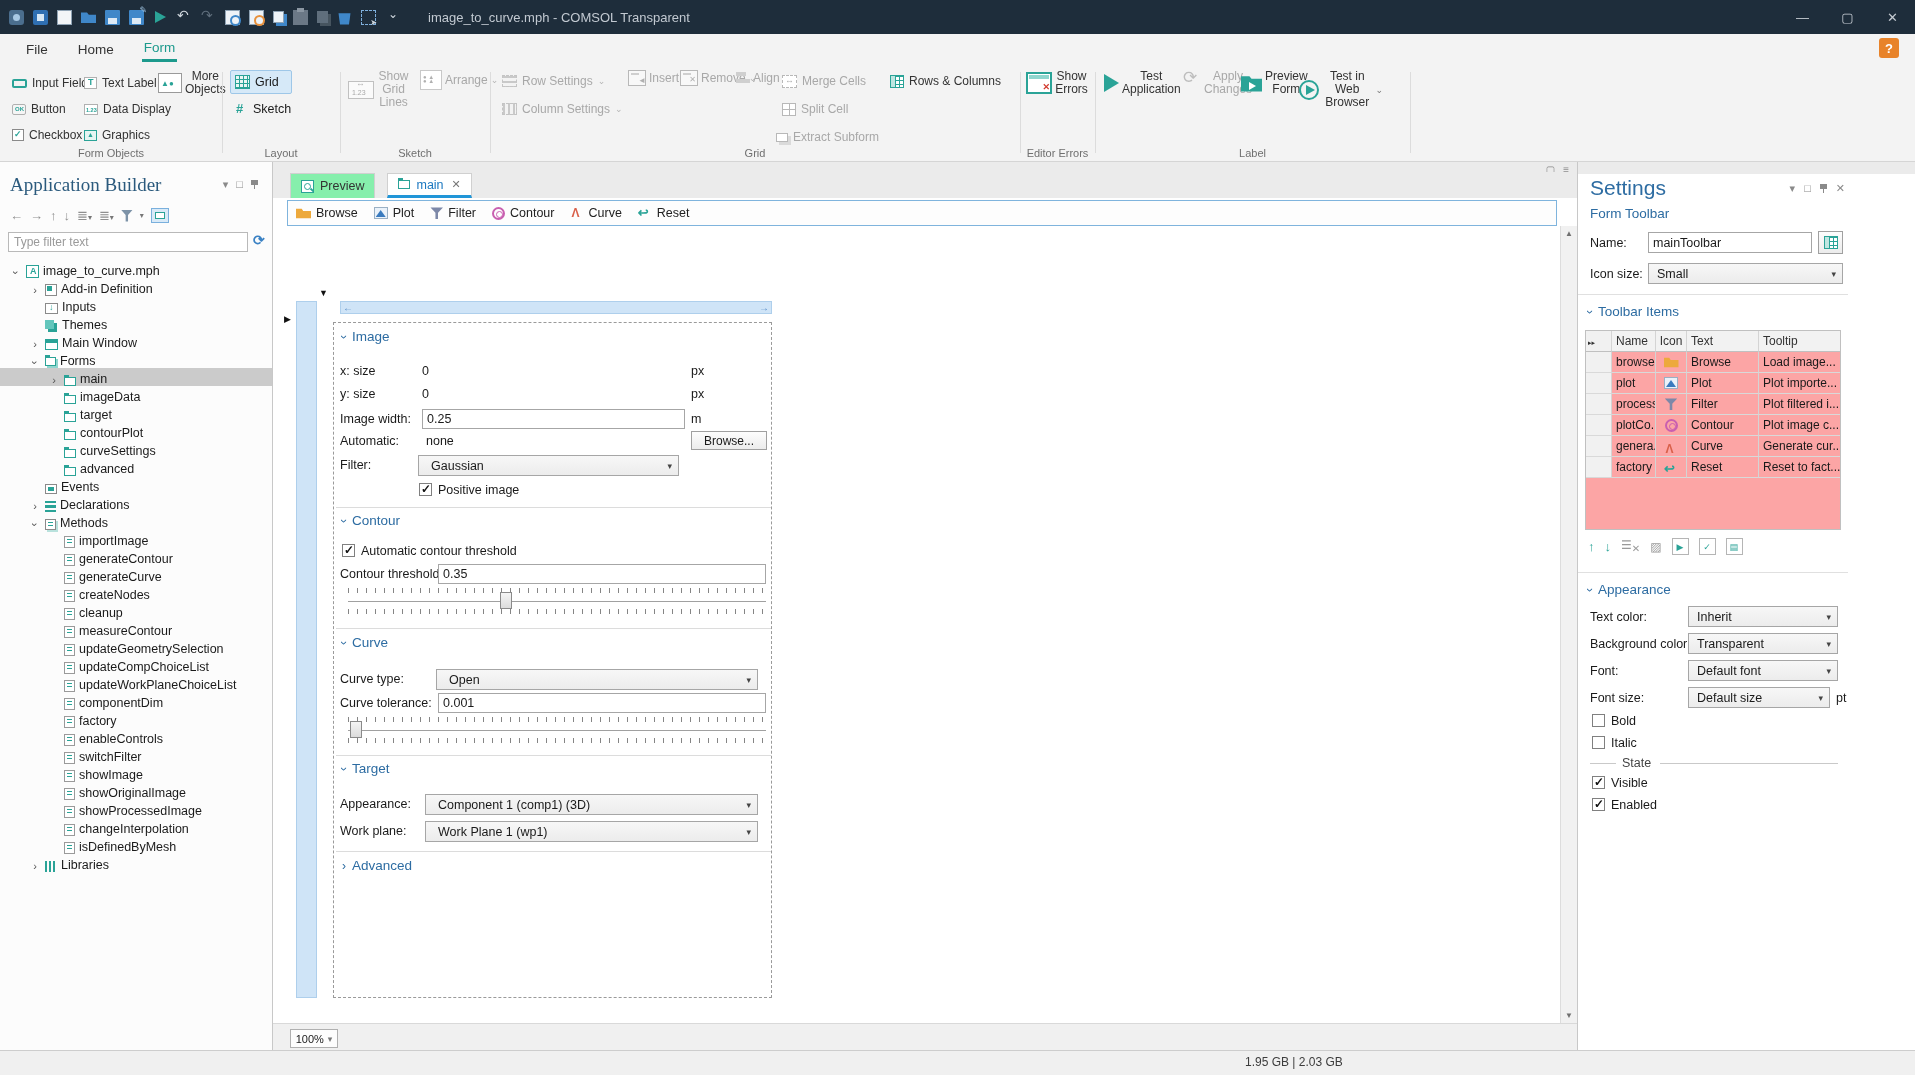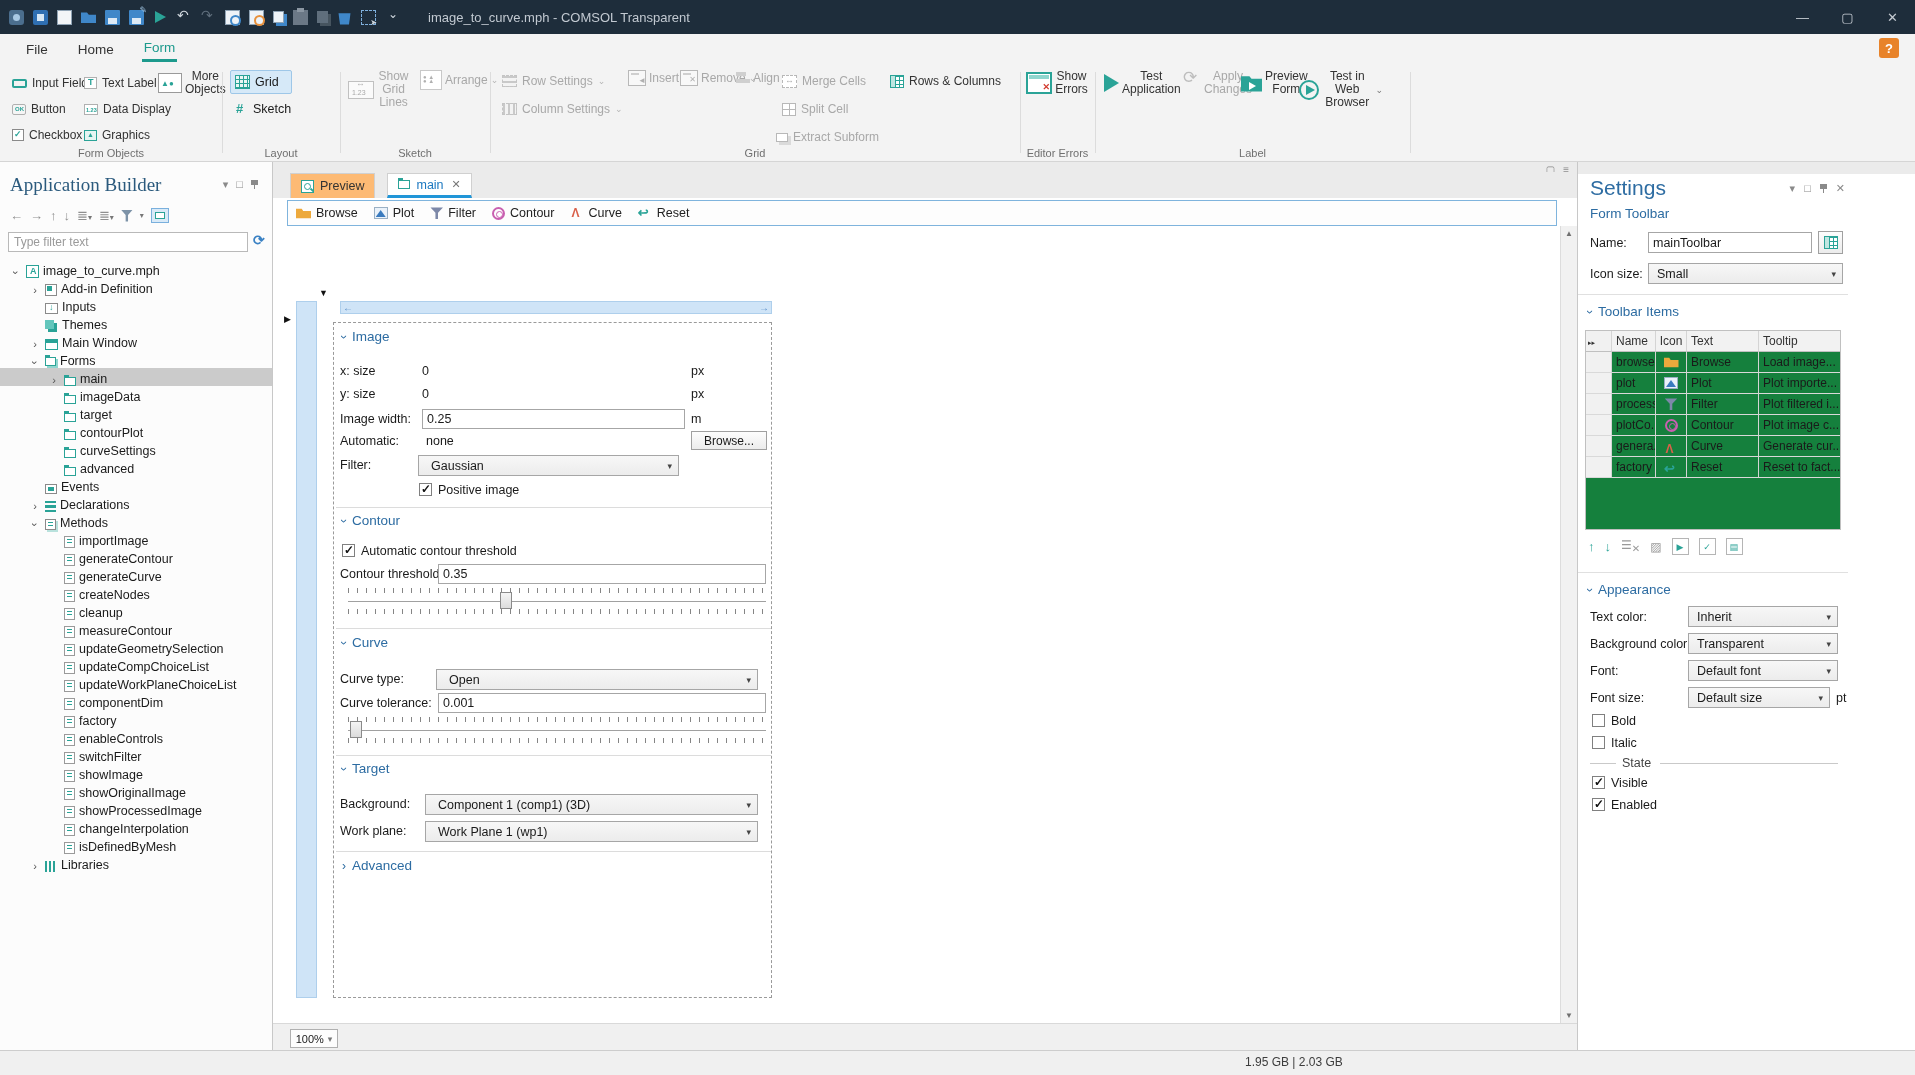--- a/index.html
+++ b/index.html
@@ -169,21 +169,21 @@
   .exp { width:12px; flex:none; color:#555; font-size:11px; text-align:center; line-height:11px; }
   .exp.expanded::before { content:"›"; display:inline-block; transform:rotate(90deg); }
   .exp.collapsed::before { content:"›"; }
   .vdiv { position:absolute; top:162px; bottom:25px; width:1px; background:#c8c8c8; }
 
   
   .editor { position:absolute; left:273px; top:162px; width:1304px; height:888px; background:#fff; }
   .ed-topstrip { position:absolute; left:0; top:0; right:0; height:10px; background:#ebebeb; }
   .ed-corner { position:absolute; right:8px; top:2px; display:flex; gap:8px; color:#8c8c8c; font-size:10px; }
   .ed-tabs { position:absolute; left:0; top:10px; right:0; height:26px; background:#ebebeb; display:flex; align-items:flex-end; padding-left:17px; gap:12px; }
-  .ed-tab { height:25px; display:flex; align-items:center; gap:6px; padding:0 10px; font-size:12.5px; background:#fdba74; border:1px solid #d0d0d0; border-bottom:none; color:#333; }
+  .ed-tab { height:25px; display:flex; align-items:center; gap:6px; padding:0 10px; font-size:12.5px; background:#86efac; border:1px solid #d0d0d0; border-bottom:none; color:#333; }
   .ed-tab.active { background:#fff; color:#1b78c0; border-bottom:3px solid #2196d8; }
   .ed-tab .x { color:#777; font-size:11px; margin-left:2px; }
   .ed-toolbar { position:absolute; left:14px; top:38px; width:1270px; height:26px; border:1px solid #7fb4dd; background:#fdfdfd; display:flex; align-items:center; gap:16px; padding-left:8px; }
   .tbtn { display:flex; align-items:center; gap:5px; font-size:12.5px; color:#222; }
   .canvas { position:absolute; left:0; top:64px; width:1287px; height:797px; background:#fff; overflow:hidden; }
   .vscroll { position:absolute; right:0; top:64px; width:17px; height:797px; background:#f1f1f1; border-left:1px solid #dcdcdc; color:#707070; font-size:8px; text-align:center; }
   .vscroll .up { position:absolute; top:3px; left:4px; }
   .vscroll .dn { position:absolute; bottom:3px; left:4px; }
   .ed-footer { position:absolute; left:0; bottom:0; right:0; height:27px; background:#f0f0f0; border-top:1px solid #d9d9d9; }
   .zoomctl { position:absolute; left:17px; top:5px; width:48px; height:19px; background:#fdfdfd; border:1px solid #b0b0b0; display:flex; align-items:center; justify-content:center; gap:4px; font-size:11px; }
@@ -215,21 +215,21 @@
   .settings { position:absolute; left:1578px; top:174px; width:337px; height:876px; background:#fff; }
   .set-strip { position:absolute; left:1578px; top:162px; width:337px; height:12px; background:#ebebeb; }
   .set-title { position:absolute; left:12px; top:2px; font-size:21px; color:#2d6ca2; }
   .set-sub { position:absolute; left:12px; top:32px; font-size:13.5px; color:#2d6ca2; }
   .set-winicons { position:absolute; right:70px; top:8px; display:flex; gap:9px; color:#8a8a8a; font-size:11px; }
   .pin-icon { width:7px; height:9px; position:relative; margin-top:2px; }
   .pin-icon::before { content:""; position:absolute; left:0; top:0; width:7px; height:5px; background:#8a8a8a; }
   .pin-icon::after { content:""; position:absolute; left:3px; top:5px; width:1px; height:4px; background:#8a8a8a; }
   .slabel { position:absolute; font-size:12.5px; color:#1a1a1a; white-space:nowrap; }
   .sdiv { position:absolute; left:0; width:270px; height:1px; background:#e0e0e0; }
-  .stable { position:absolute; left:7px; top:156px; width:256px; height:200px; border:1px solid #c0c0c0; background:#15803d; font-size:12px; }
+  .stable { position:absolute; left:7px; top:156px; width:256px; height:200px; border:1px solid #c0c0c0; background:#fca5a5; font-size:12px; }
   .trow { display:flex; height:21px; line-height:20px; }
   .trow > div { border-right:1px solid #d4d4d4; border-bottom:1px solid #d9d9d9; padding-left:4px; white-space:nowrap; overflow:hidden; }
   .trow .c0 { width:26px; background:#f1f1f1; flex:none; padding-left:2px; }
   .trow .c1 { width:44px; flex:none; }
   .trow .c2 { width:31px; flex:none; display:flex; align-items:center; justify-content:center; padding-left:0; }
   .trow .c3 { width:72px; flex:none; }
   .trow .c4 { width:81px; flex:none; border-right:none; }
   .thead > div { background:#f2f2f2; border-bottom:1px solid #c0c0c0; color:#333; }
   .thead .c0::before { content:"▸▸"; font-size:7px; color:#333; }
   .tbl-tools { position:absolute; left:10px; top:364px; display:flex; align-items:center; gap:10px; }
@@ -780,21 +780,21 @@
           <div class="sline"></div>
           <div class="ticks b"></div>
         <div class="thumb" style="left:2px"></div>
       </div>
       <div class="fdiv" style="top:432px"></div>
 
       <div class="shead" style="left:8px;top:438px">
         <span class="chev open">›</span>
         <span>Target</span>
       </div>
-      <span class="flabel" style="left:6px;top:474px">Background:</span>
+      <span class="flabel" style="left:6px;top:474px">Appearance:</span>
       <div class="combo" style="left:91px;top:471px;width:333px;height:21px">
         <span class="val">Component 1 (comp1) (3D)</span>
       </div>
       <span class="flabel" style="left:6px;top:501px">Work plane:</span>
       <div class="combo" style="left:91px;top:498px;width:333px;height:21px">
         <span class="val">Work Plane 1 (wp1)</span>
       </div>
       <div class="fdiv" style="top:528px"></div>
 
       <div class="shead" style="left:8px;top:535px">

